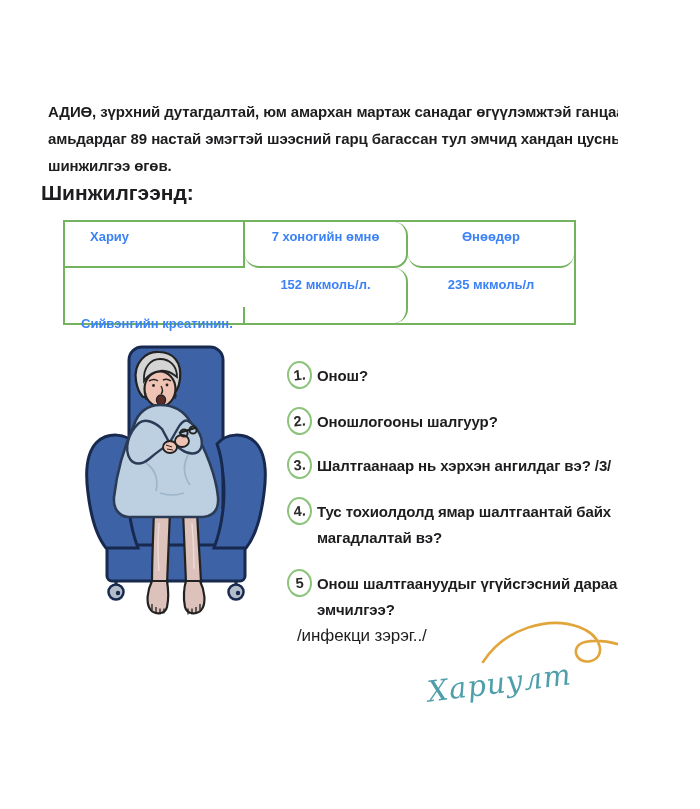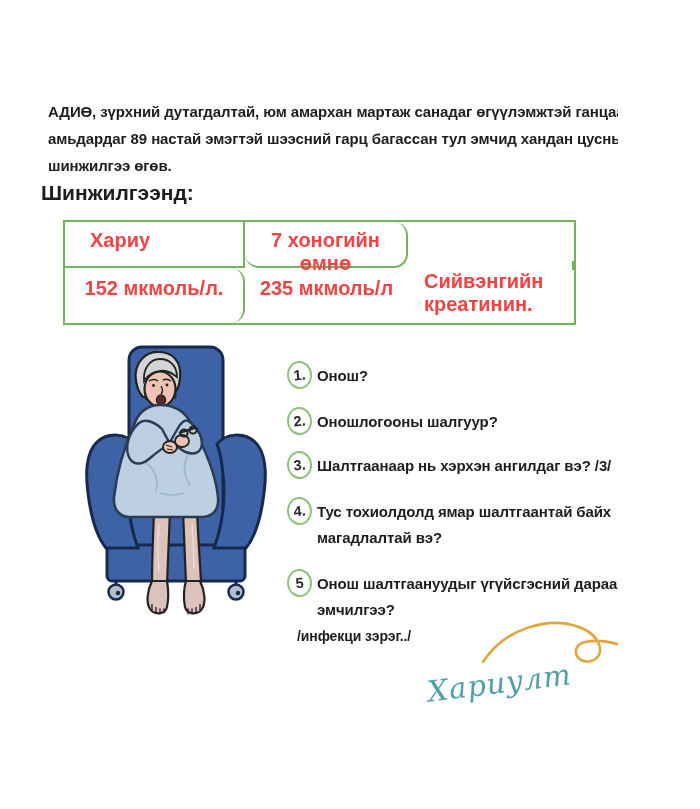--- a/index.html
+++ b/index.html
@@ -27,21 +27,21 @@
   
   .lab-table {
     position:absolute; left:63px; top:220px;
     display:grid;
     grid-template-columns:180px 163px 166px;
     grid-template-rows:46px 55px;
     border:2px solid #74b35e;
     background:#fff;
   }
   .lab-table .cell {
-    font-size:20px; font-weight:700; color:#ef4444;
+    font-size:13px; font-weight:700; color:#3b82f6;
     padding-top:7px;
     border-right:2px solid #74b35e;
     border-bottom:2px solid #74b35e;
   }
   .lab-table .cell.c3 { border-right:none; }
   .lab-table .cell.r2 { border-bottom:none; padding-top:9px; }
   .lab-table .cell.c1 { padding-left:25px; text-align:left; }
   .lab-table .cell.r2.c1 { padding-left:16px;margin-top:39px; }
   .lab-table .cell.c2, .lab-table .cell.c3 { text-align:center;border-radius:14px; }
 
@@ -54,21 +54,21 @@
   .q-row.q4 { top:496px; }
   .q-row.q5 { top:568px; }
   .q-circle {
     flex:none; width:25px; height:28px; margin-top:1px;
     border:2px solid #8cc47c; border-radius:50%;
     display:flex; align-items:center; justify-content:center;
     font-size:14.5px; font-weight:700; color:#2a2a2a;
     transform:rotate(-5deg);
   }
   .q-body { font-size:15px; font-weight:700; line-height:26px; padding-top:3px; letter-spacing:-0.1px; }
-  .q-note { margin-left:-20px; font-size:14px; font-weight:700; line-height:26px; letter-spacing:-0.1px;text-align:center; }
+  .q-note { margin-left:-20px; font-size:17px; font-weight:400; line-height:26px; letter-spacing:-0.1px;text-align:center; }
 
   
   .illustration { position:absolute; left:76px; top:341px; width:200px; height:278px; }
 
   
   .answer-label {
     position:absolute; left:427px; top:666px;
     font-family:"DejaVu Serif", serif; font-style:italic;
     font-size:29px; color:#4f9fab; letter-spacing:1px;
     transform:rotate(-7deg);
@@ -79,20 +79,21 @@
 <body>
 
 <div class="page">
 
   <p class="case-text">АДИӨ, зүрхний дутагдалтай, юм амархан мартаж санадаг өгүүлэмжтэй  ганцаараа амьдардаг 89 настай эмэгтэй шээсний гарц багассан тул эмчид хандан цусны шинжилгээ өгөв.</p>
   <p class="analysis-label">Шинжилгээнд:</p>
 
   <div class="lab-table">
     <div class="cell r1 c1">Хариу</div>
     <div class="cell r1 c2">7 хоногийн өмнө</div>
+    <div class="cell r1 c3">Өнөөдөр</div>
     <div class="cell r2 c1">Сийвэнгийн креатинин.</div>
     <div class="cell r2 c2">152 мкмоль/л.</div>
     <div class="cell r2 c3">235 мкмоль/л</div>
   </div>
 
   <svg class="illustration" viewBox="0 0 200 278" xmlns="http://www.w3.org/2000/svg">
 
     <rect x="53" y="6" width="94" height="172" rx="13" fill="#3d63a6" stroke="#17294e" stroke-width="3"></rect>
 
     <rect x="52" y="168" width="96" height="52" fill="#3d63a6"></rect>

